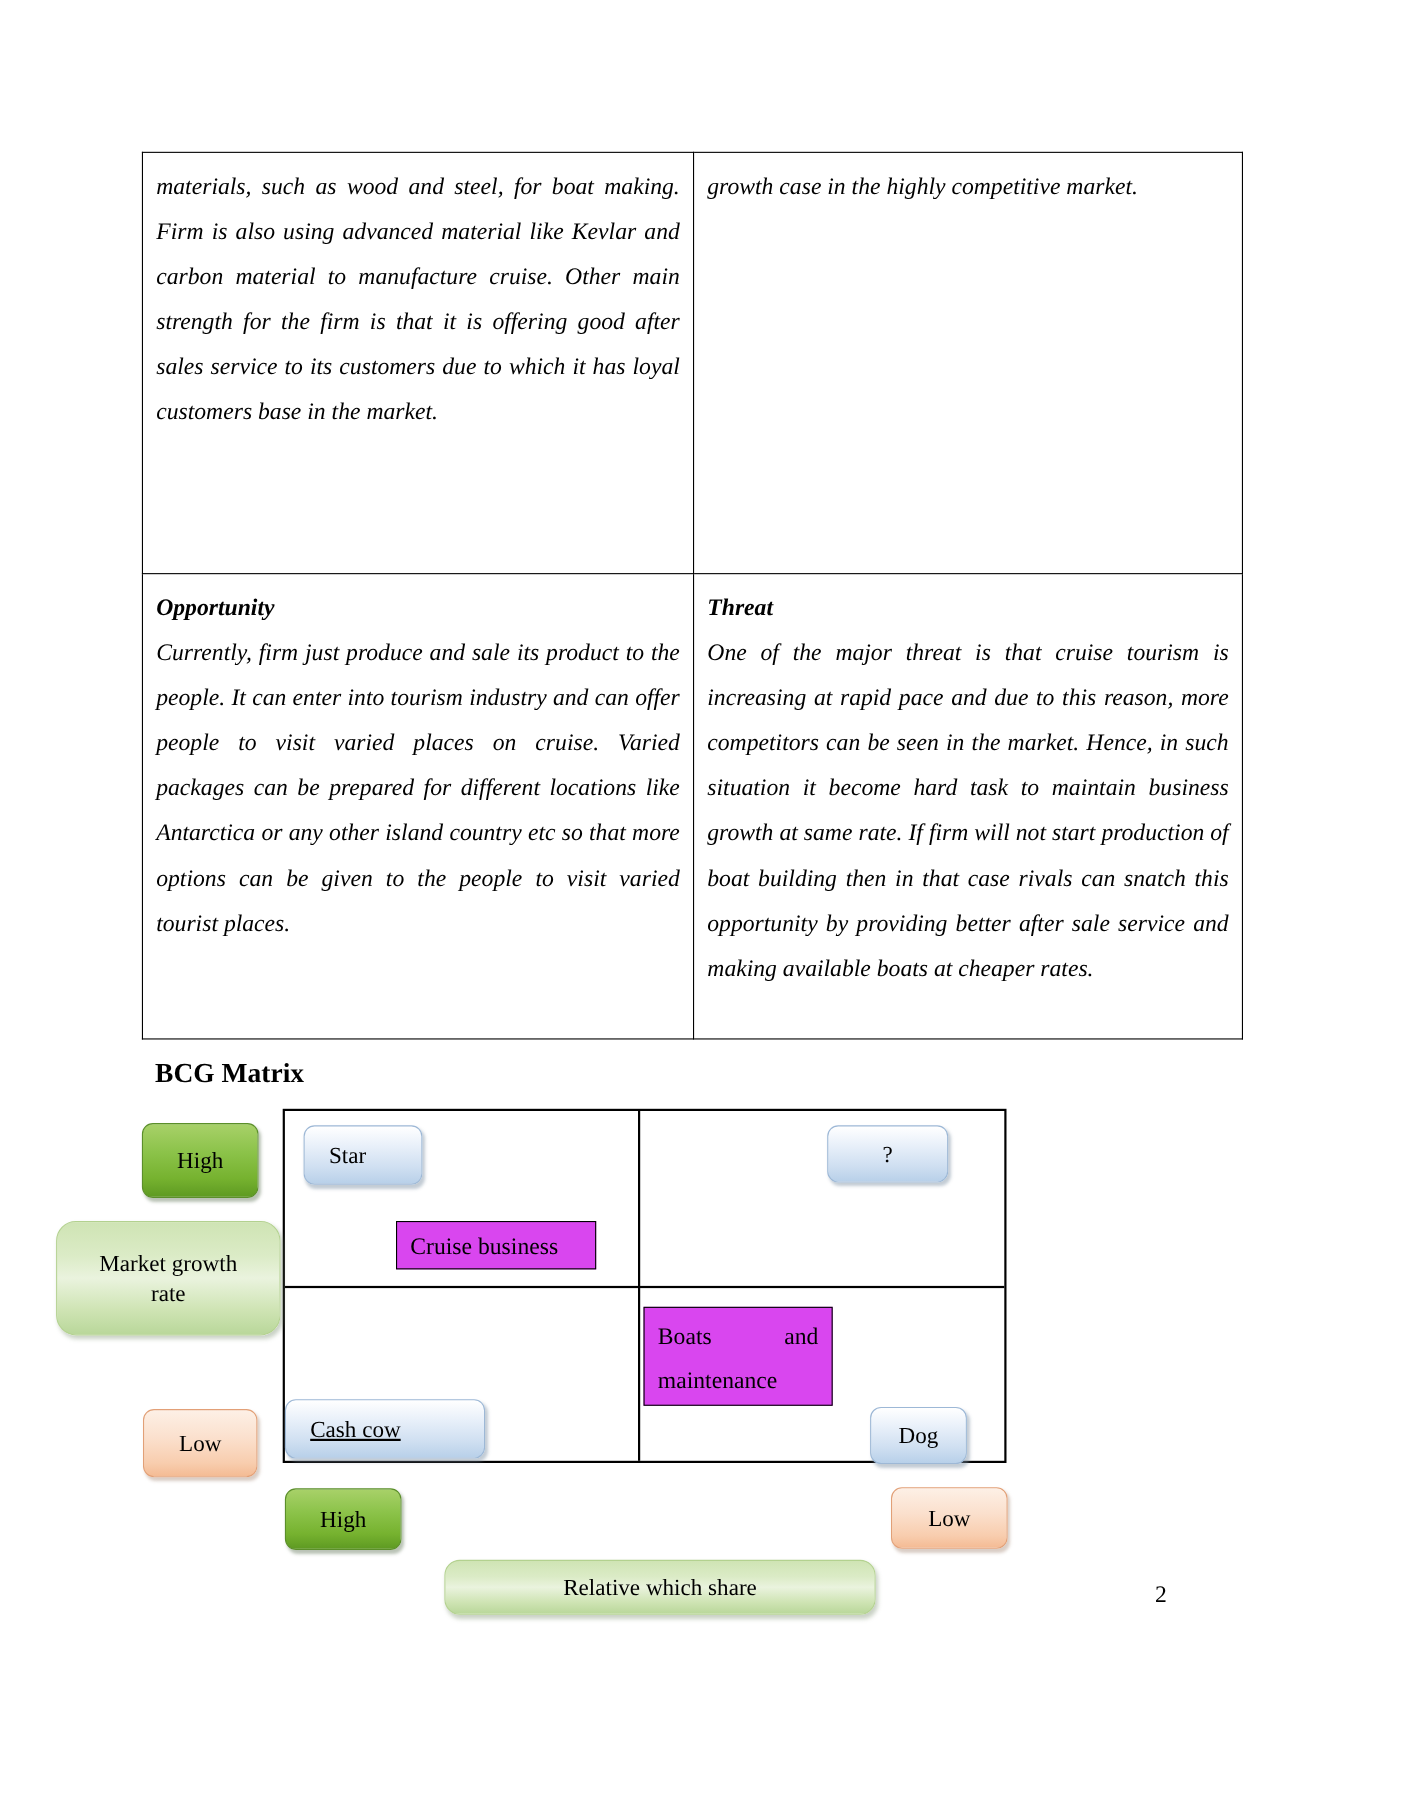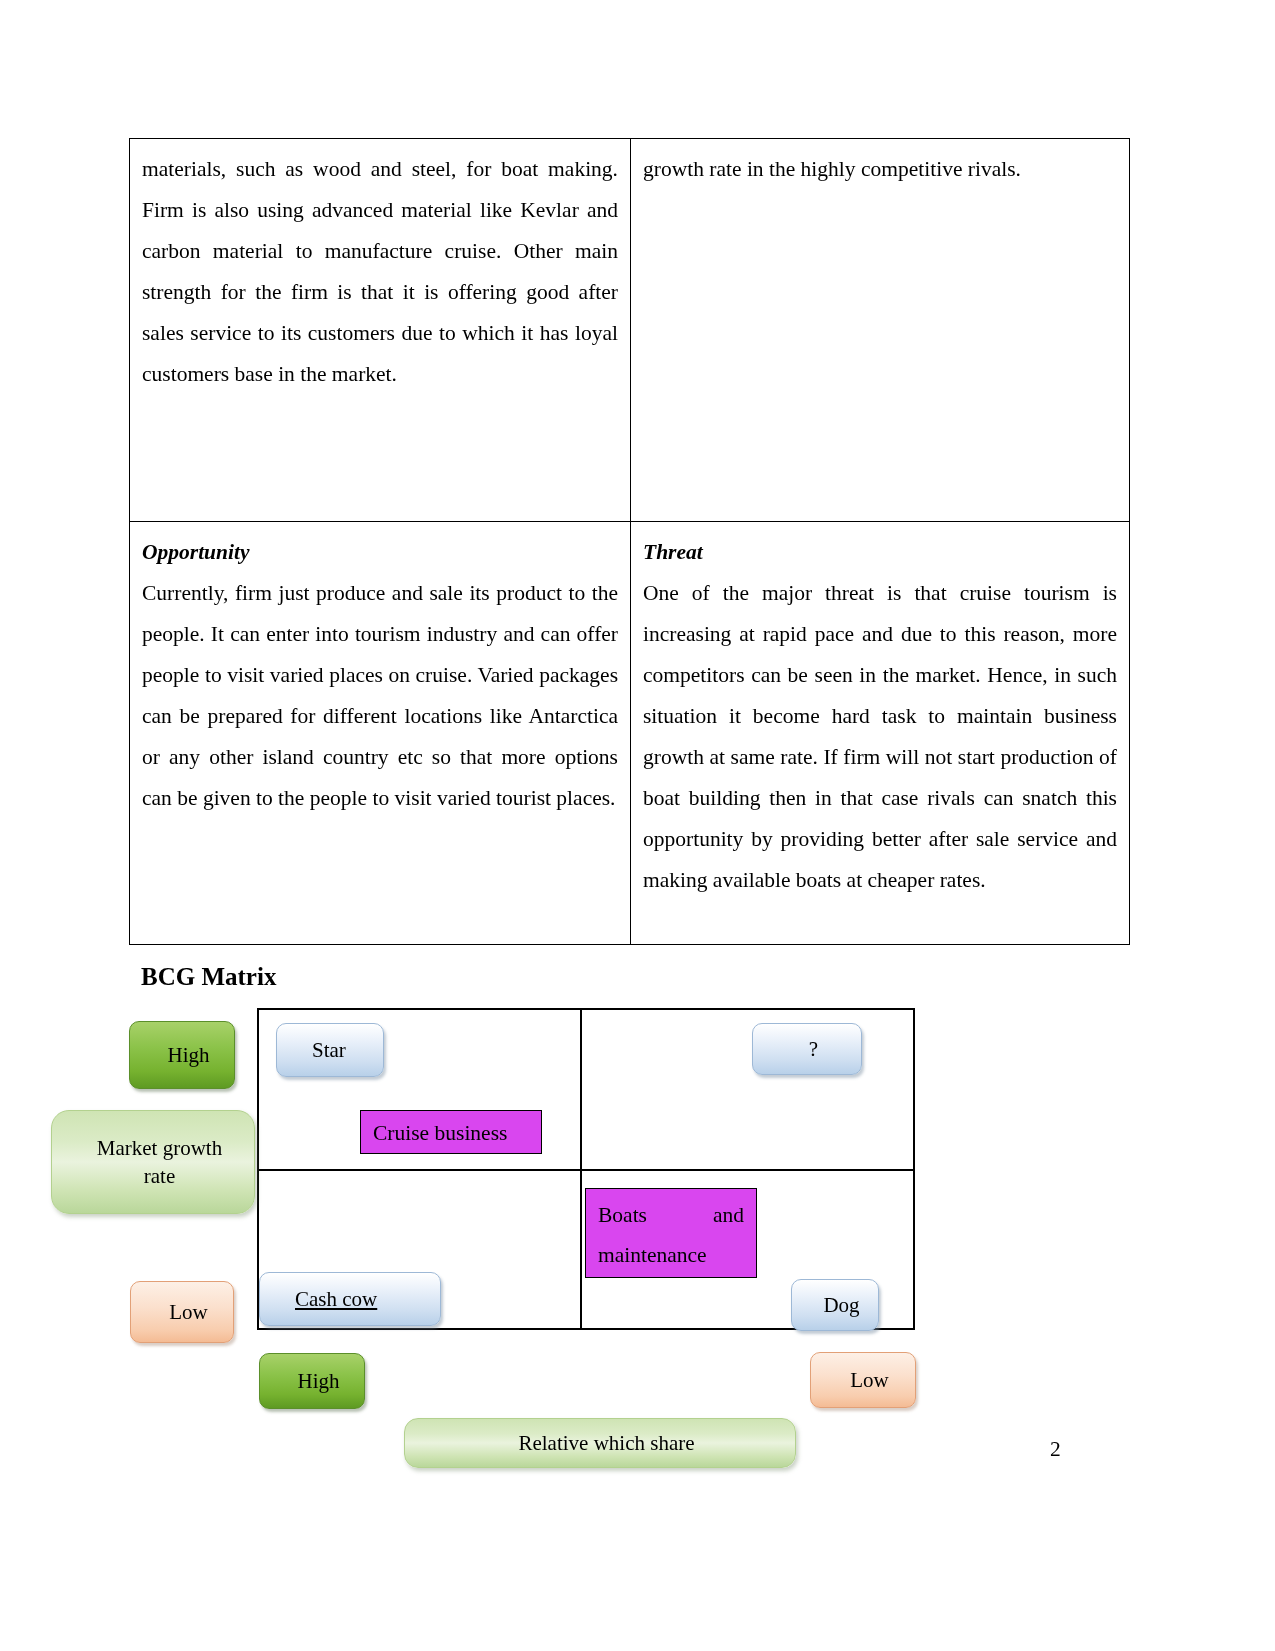--- a/index.html
+++ b/index.html
@@ -42,21 +42,21 @@
     text-justify: inter-word;
   }
   .swot-table td.col-left  { width: 476px; }
   .swot-table td.col-right { width: 474px; }
   .cell-title {
     font-weight: bold;
     font-style: italic;
     display: block;
     text-align: left;
   }
-  .cell-body { display: block; }
+  .cell-body { display: block; font-style: italic; }
   .row1 td { height: 360px; }
   .row2 td { height: 400px; }
   .nojust { text-align: left; }
 
   
   .bcg-heading {
     position: absolute;
     left: 141px;
     top: 963px;
     font-size: 25px;
@@ -94,21 +94,21 @@
   
   .shape {
     position: absolute;
     box-sizing: border-box;
     display: flex;
     align-items: center;
     border-radius: 10px;
     font-size: 21px;
     line-height: 1.35;
   }
-  .shape .lbl { width: 100%; padding-left: 13px; }
+  .shape .lbl { width: 100%; }
 
   
   .shape.blue {
     background: linear-gradient(to bottom, #ffffff 0%, #eaf1fa 32%, #cfdff1 72%, #b8d0e9 100%);
     border: 1px solid #9db8d6;
     box-shadow: 2px 3px 3px rgba(120,140,160,0.45);
     padding-left: 22px;
     justify-content: flex-start;
   }
   .shape.blue.center { justify-content: center; padding-left: 0; text-align: center; }
@@ -167,21 +167,21 @@
 <div class="page">
 
   <table class="swot-table">
     <tbody>
         <tr class="row1">
       <td class="col-left">
         <span class="cell-body">materials, such as wood and steel, for boat making. Firm is also using advanced material like Kevlar and carbon material to manufacture cruise.
 Other main strength for the firm is that it is offering good after sales service to its customers due to which it has loyal customers base in the market.</span>
       </td>
       <td class="col-right nojust">
-        <span class="cell-body">growth rate in the highly competitive rivals.</span>
+        <span class="cell-body">growth case in the highly competitive market.</span>
       </td>
     </tr>
     <tr class="row2">
       <td class="col-left">
         <span class="cell-title">Opportunity</span>
         <span class="cell-body">Currently, firm just produce and sale its product to the people. It can enter into tourism industry and can offer people to visit varied places on cruise. Varied packages can be prepared for different locations like Antarctica or any other island country etc so that more options can be given to the people to visit varied tourist places.</span>
       </td>
       <td class="col-right">
         <span class="cell-title">Threat</span>
         <span class="cell-body">One of the major threat is that cruise tourism is increasing at rapid pace and due to this reason, more competitors can be seen in the market. Hence, in such situation it become hard task to maintain business growth at same rate. If firm will not start production of boat building then in that case rivals can snatch this opportunity by providing better after sale service and making available boats at cheaper rates.</span>

